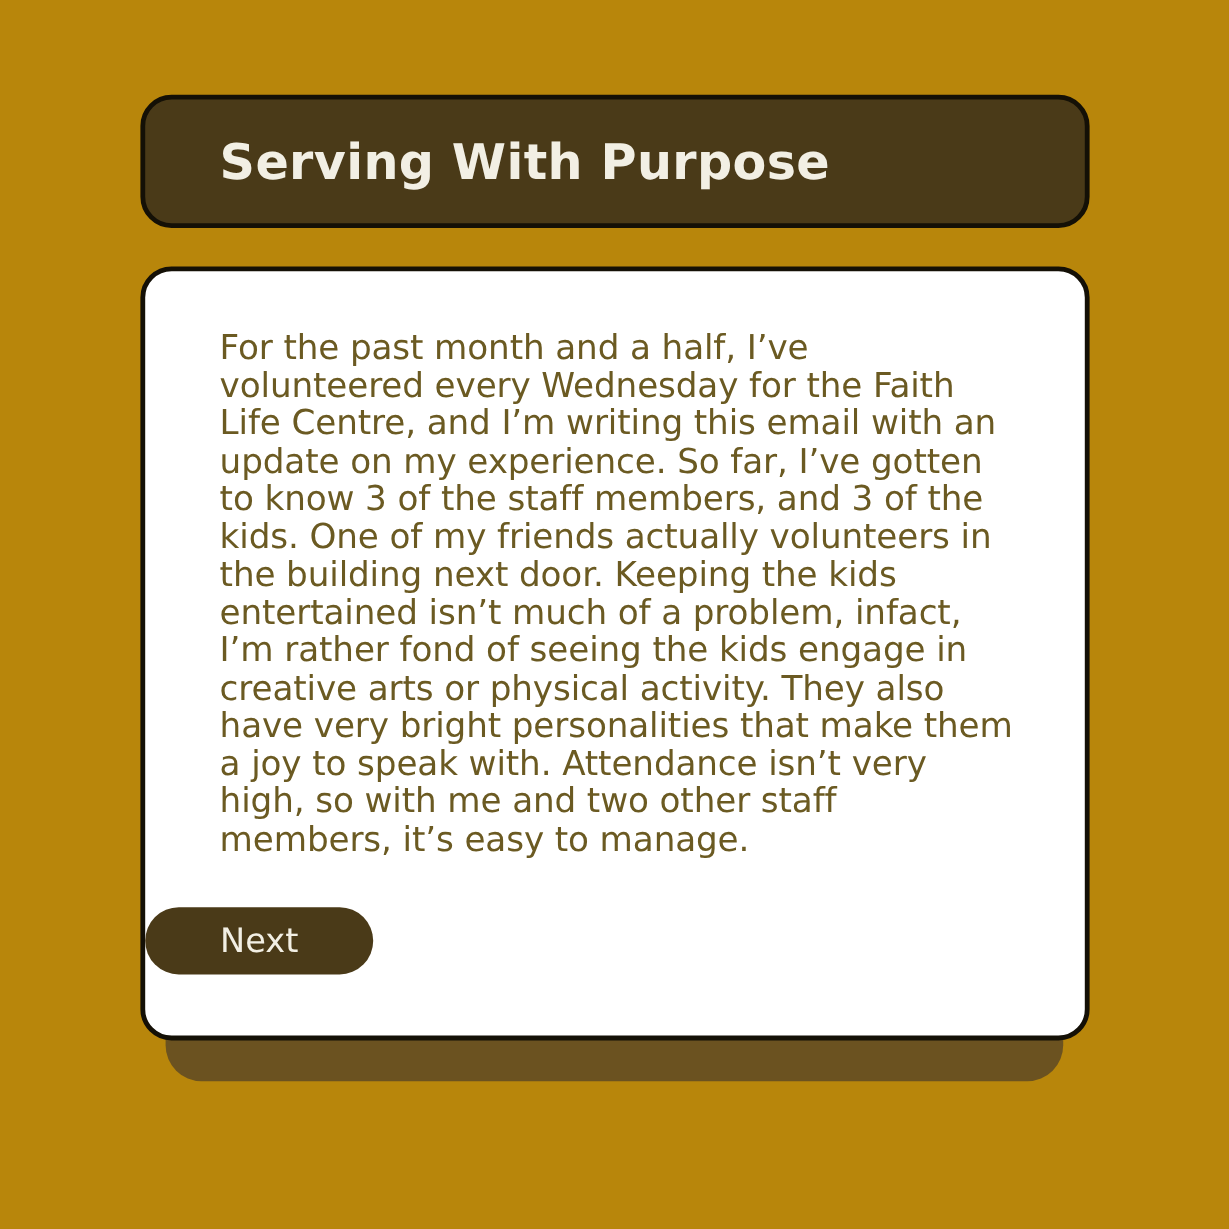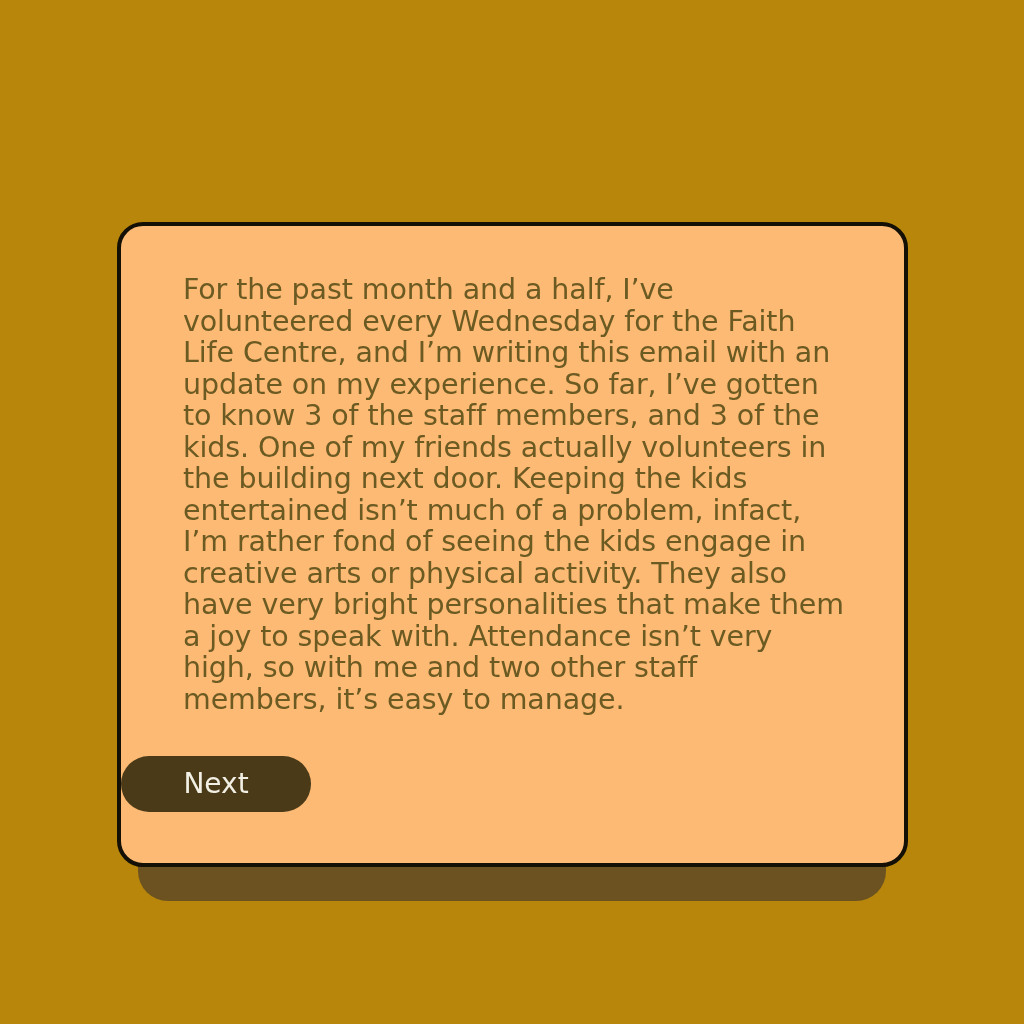--- a/index.html
+++ b/index.html
@@ -49,21 +49,21 @@
     background: #6b5220;
     border-radius: 30px;
   }
   .body-card {
     position: absolute;
     left: 117px;
     top: 222px;
     width: 791px;
     height: 645px;
     box-sizing: border-box;
-    background: #fdba74;
+    background: #ffffff;
     border: 4px solid #141006;
     border-radius: 26px;
     padding: 48px 60px 0 62px;
   }
   .body-text {
     color: #6b5a22;
     font-size: 28.5px;
     line-height: 31.5px;
     font-family: "DejaVu Sans", sans-serif;
     white-space: pre-wrap;
@@ -89,20 +89,23 @@
     line-height: 56px;
     padding: 0;
     text-align: center;
   }
 </style>
 </head>
 <body>
 
 <div class="stage">
 
+  <div class="header-card">
+    <div class="header-title">Serving With Purpose</div>
+  </div>
 
   <div class="body-shadow"></div>
 
   <div class="body-card">
     <div class="body-text">For the past month and a half, I’ve volunteered every Wednesday for the Faith Life Centre, and I’m writing this email with an update on my experience. So far, I’ve gotten to know 3 of the staff members, and 3 of the kids. One of my friends actually volunteers in the building next door. Keeping the kids entertained isn’t much of a problem, infact, I’m rather fond of seeing the kids engage in creative arts or physical activity. They also have very bright personalities that make them a joy to speak with. Attendance isn’t very high, so with me and two other staff members, it’s easy to manage.</div>
 
     <div class="next-wrap">
       <button class="next-button">Next</button>
     </div>
   </div>

